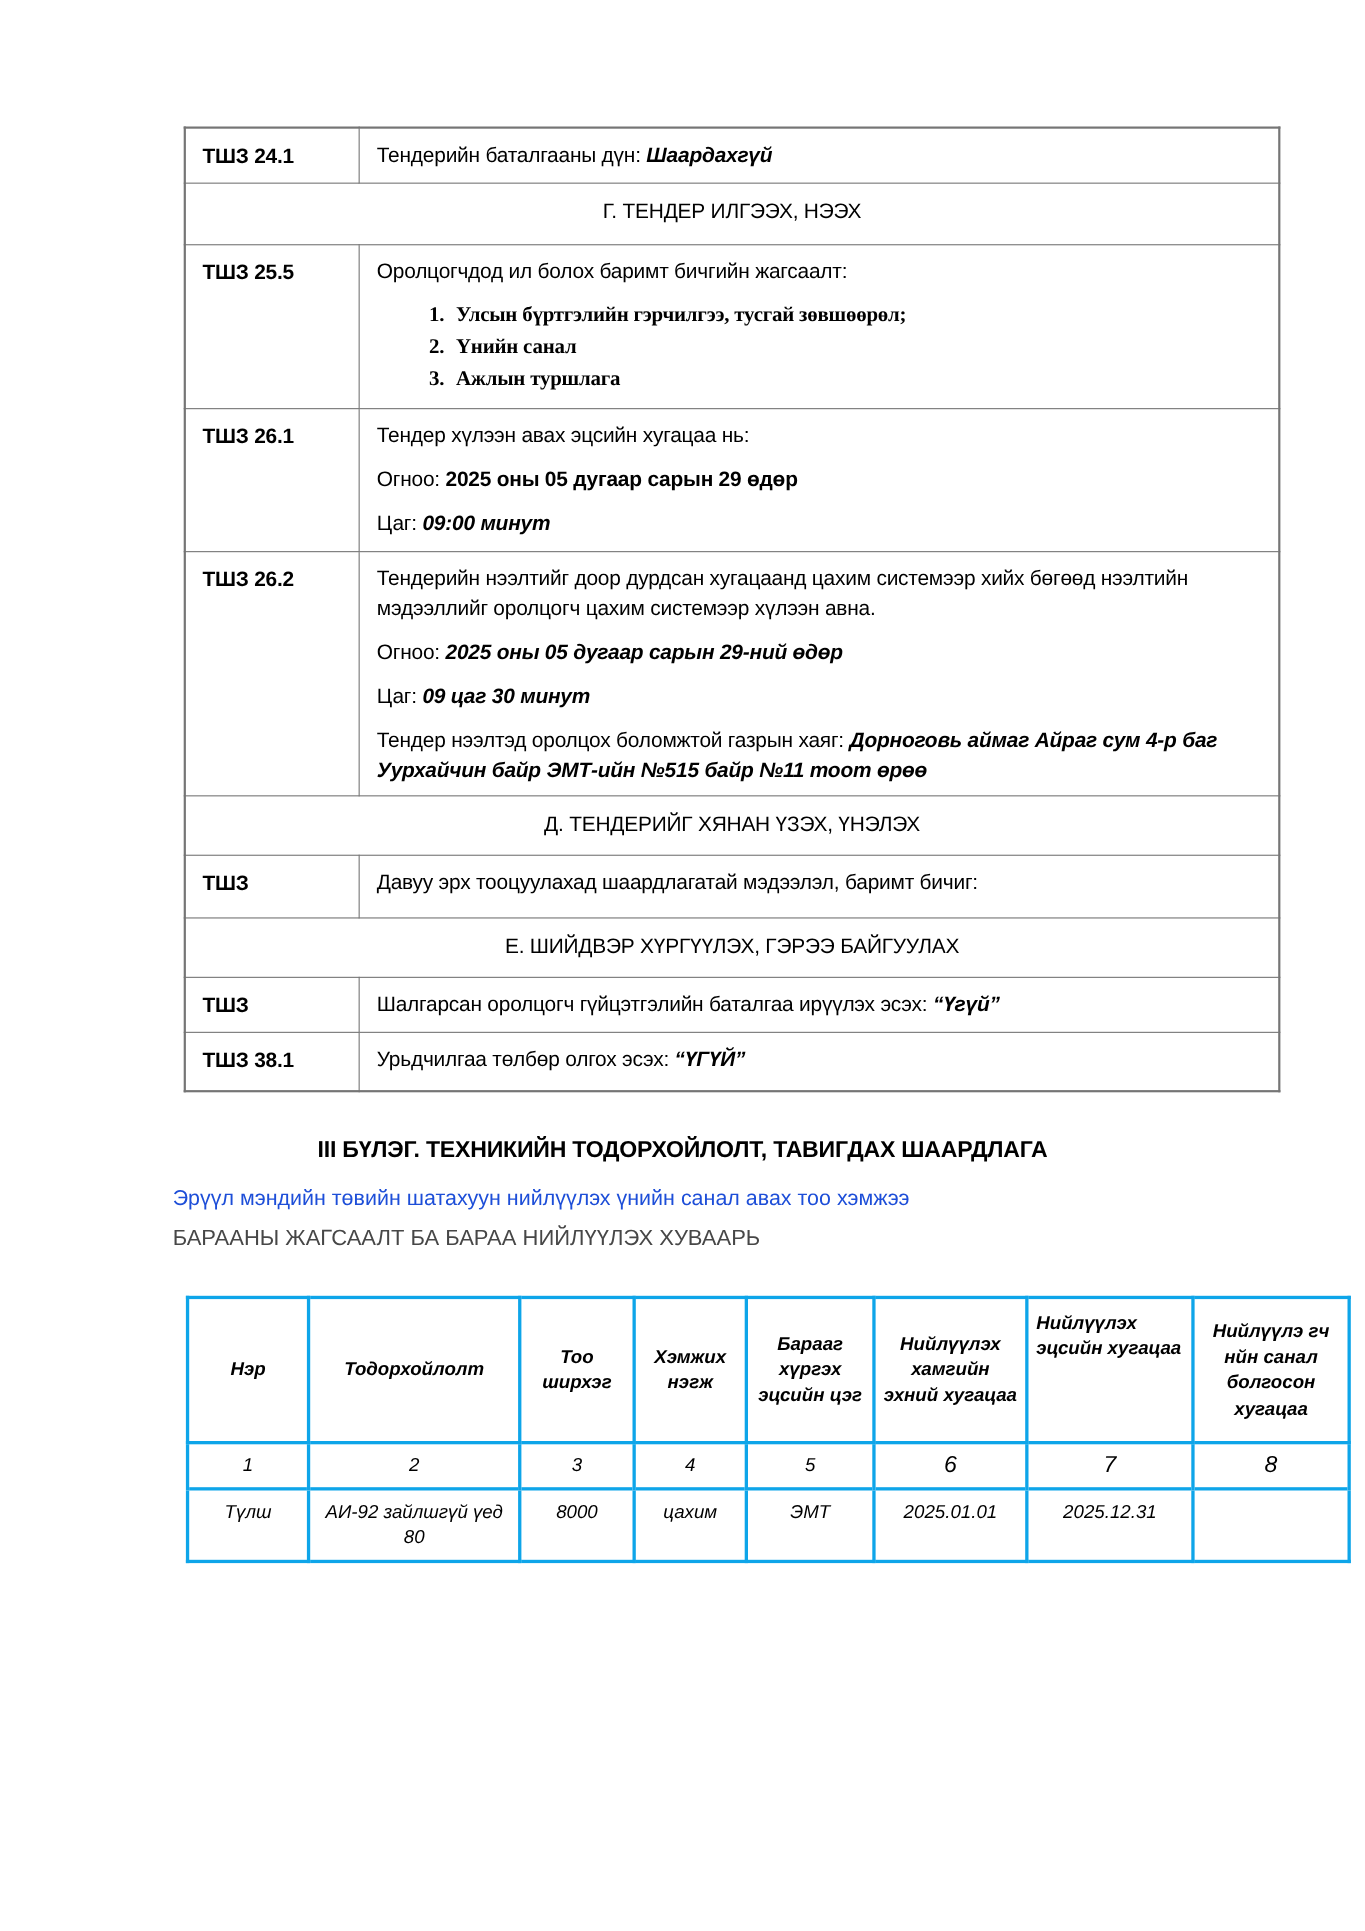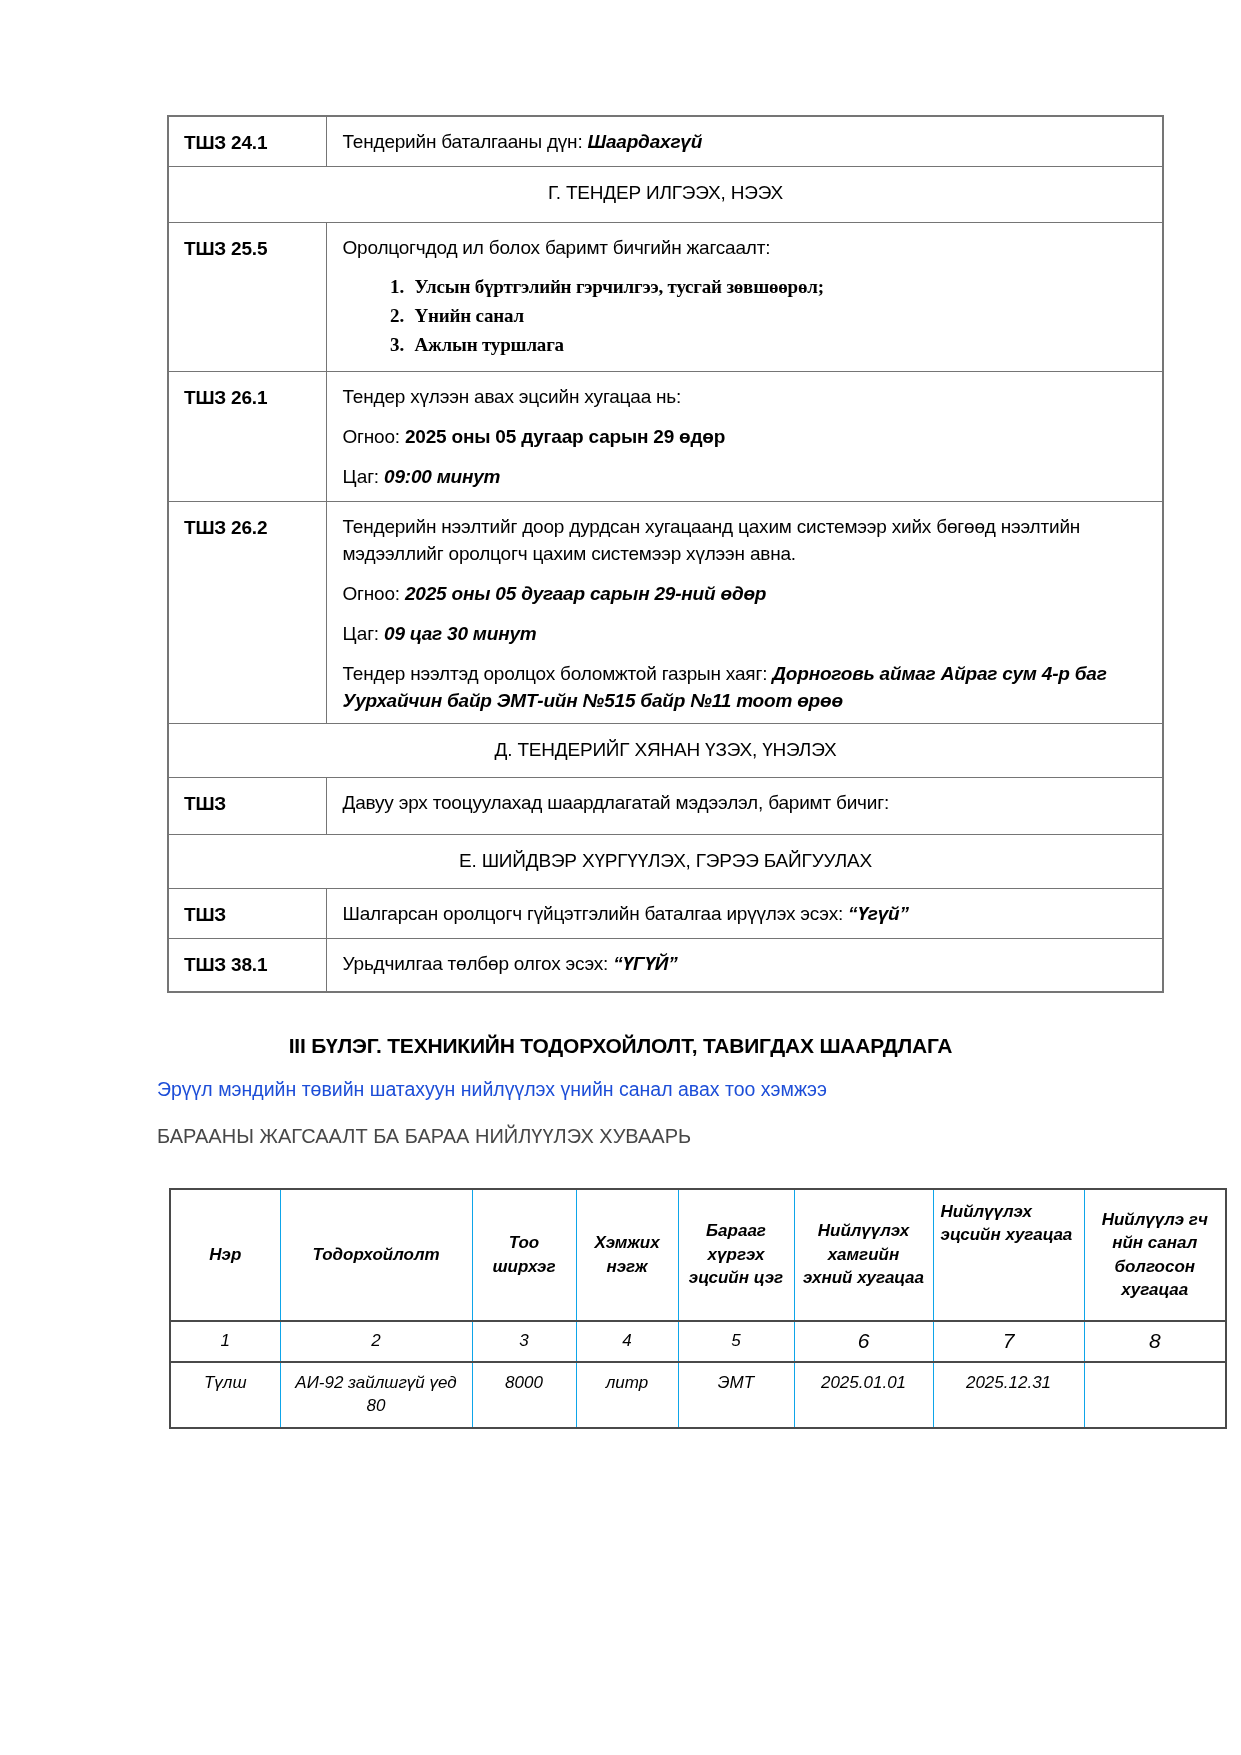--- a/index.html
+++ b/index.html
@@ -27,29 +27,29 @@
   .cnt p.para { margin:0 0 13px 0; }
   .cnt p.para:last-child { margin-bottom:0; }
   ol.doclist { margin:13px 0 4px 66px; }
   ol.doclist li { font-weight:bold; padding-left:6px; margin-bottom:2px;font-family:Liberation Serif, serif; }
   .qline { margin-top:4px; }
   
   .chapter-title {
     margin-top:41px; text-align:center; font-weight:bold; font-size:21px; letter-spacing:-0.2px;
   }
   .chapter-subtitle { margin:20px 0 0 157px; font-size:19.5px; color:#1d4ed8; }
-  .goods-title { margin:24px 0 0 157px; font-size:20px; color:#474747; }
+  .goods-title { margin:14px 0 0 157px; font-size:20px; color:#474747; }
   
   table.goods {
     border-collapse:collapse; table-layout:fixed;
     margin:40px 0 0 169px; width:1056px;
     border:2px solid #4a4a4a;
   }
   table.goods td {
-    border:1px solid #0ea5e9; text-align:center; vertical-align:middle;
+    border:3px solid #0ea5e9; text-align:center; vertical-align:middle;
     font-size:17px; font-style:italic; padding:5px 7px; line-height:1.38;
   }
   table.goods tr.hdr td { font-weight:bold; height:132px; }
   table.goods tr.hdr td.left { text-align:left; vertical-align:top; padding-top:10px; }
   table.goods tr.hdr td.top { vertical-align:middle; }
   table.goods tr.nums td { height:41px; border-top:2px solid #4a4a4a; border-bottom:2px solid #4a4a4a; }
   table.goods tr.nums td.num-lg { font-size:21px; }
   table.goods tr.data td { height:66px; vertical-align:top; padding-top:8px; }
 </style>
 </head>
@@ -171,20 +171,20 @@
     <td>4</td>
     <td>5</td>
     <td class="num-lg">6</td>
     <td class="num-lg">7</td>
     <td class="num-lg">8</td>
   </tr>
   <tr class="data">
     <td>Түлш</td>
     <td>АИ-92 зайлшгүй үед 80</td>
     <td>8000</td>
-    <td>литр</td>
+    <td>цахим</td>
     <td>ЭМТ</td>
     <td>2025.01.01</td>
     <td>2025.12.31</td>
     <td></td>
   </tr>
 </tbody>
   </table>
 
 </body></html>

